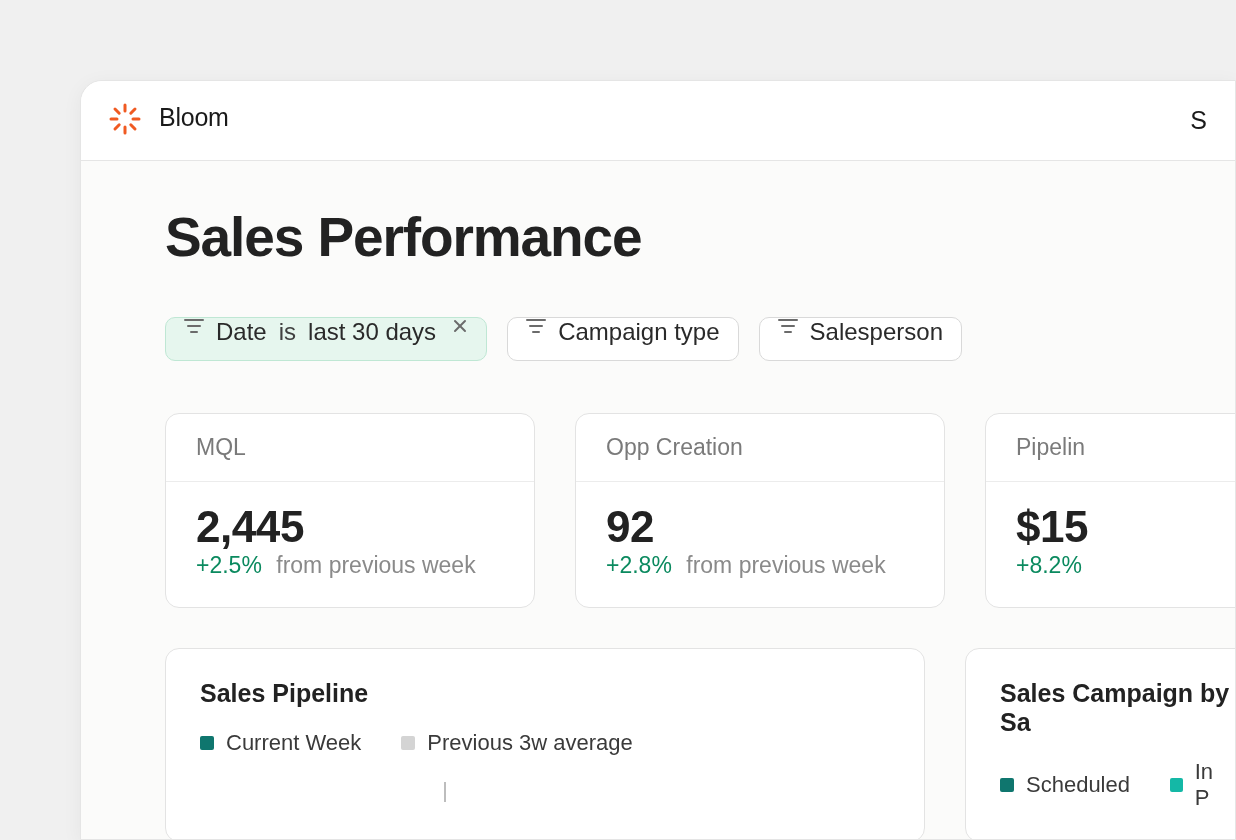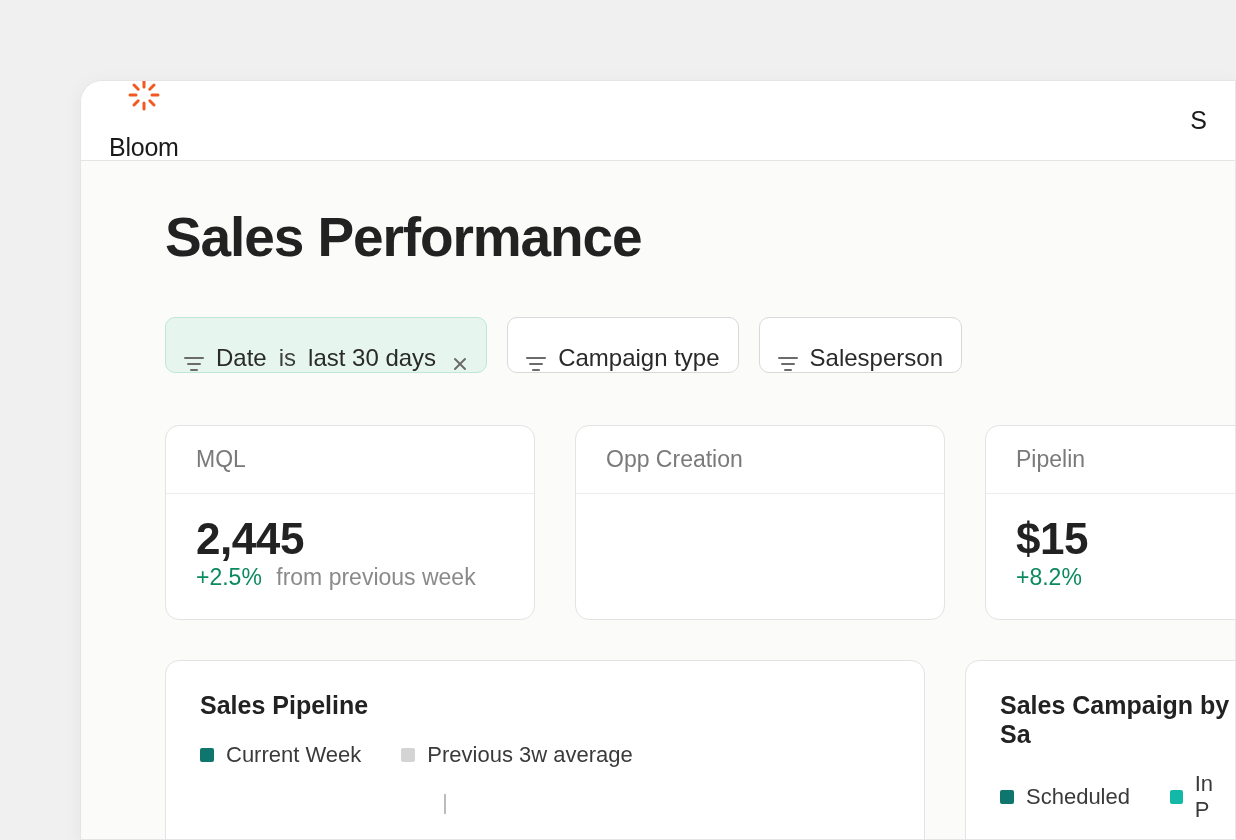--- a/index.html
+++ b/index.html
@@ -26,23 +26,21 @@
     display: flex;
     align-items: center;
     justify-content: space-between;
     height: 80px;
     padding: 0 28px;
     border-bottom: 1px solid #e5e5e5;
     background: #ffffff;
   }
   .brand {
     display: flex;
-    align-items: center;
     gap: 18px;
-    flex-direction: column;
   }
   .brand-name {
     font-size: 25px;
     font-weight: 500;
     color: #1a1a1a;
     letter-spacing: -0.01em;
   }
   .topbar-right {
     font-size: 25px;
     font-weight: 500;
@@ -58,23 +56,23 @@
     letter-spacing: -0.02em;
     margin-bottom: 48px;
   }
   .filters-row {
     display: flex;
     gap: 20px;
     margin-bottom: 52px;
   }
   .filter-chip {
     display: inline-flex;
-    align-items: flex-end;
+    align-items: flex-start;
     gap: 12px;
-    height: 56px;
+    height: 44px;
     padding: 0 18px;
     border: 1px solid #d9d9d9;
     border-radius: 10px;
     background: #fff;
     font-size: 24px;
     color: #2a2a2a;
     cursor: pointer;
   }
   .filter-chip.active {
     background: #e6f6ee;
@@ -270,20 +268,27 @@
             <span class="delta-pct">+2.5%</span>
             <span class="delta-label">from previous week</span>
           </div>
         </div>
       </div>
 
       <div class="metric-card">
         <div class="metric-card-header">
           <div class="metric-card-title">Opp Creation</div>
         </div>
+        <div class="metric-card-body">
+          <div class="metric-value">92</div>
+          <div class="metric-delta">
+            <span class="delta-pct">+2.8%</span>
+            <span class="delta-label">from previous week</span>
+          </div>
+        </div>
       </div>
 
       <div class="metric-card">
         <div class="metric-card-header">
           <div class="metric-card-title">Pipelin</div>
         </div>
         <div class="metric-card-body">
           <div class="metric-value">$15</div>
           <div class="metric-delta">
             <span class="delta-pct">+8.2%</span>

